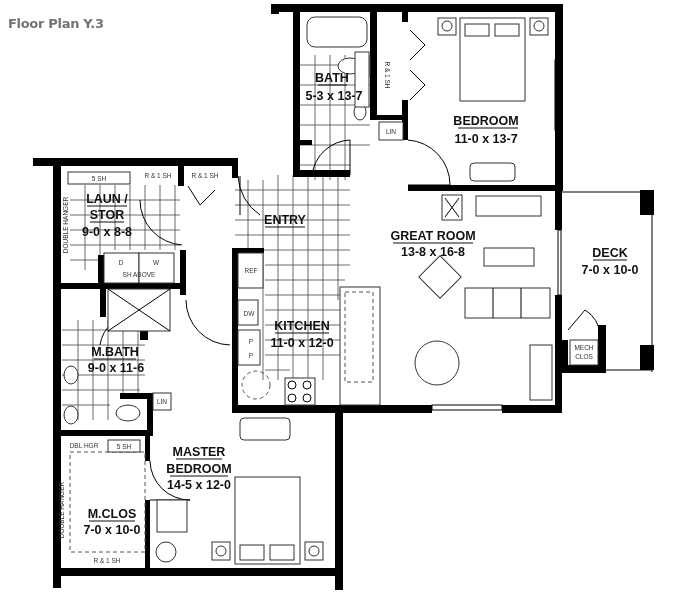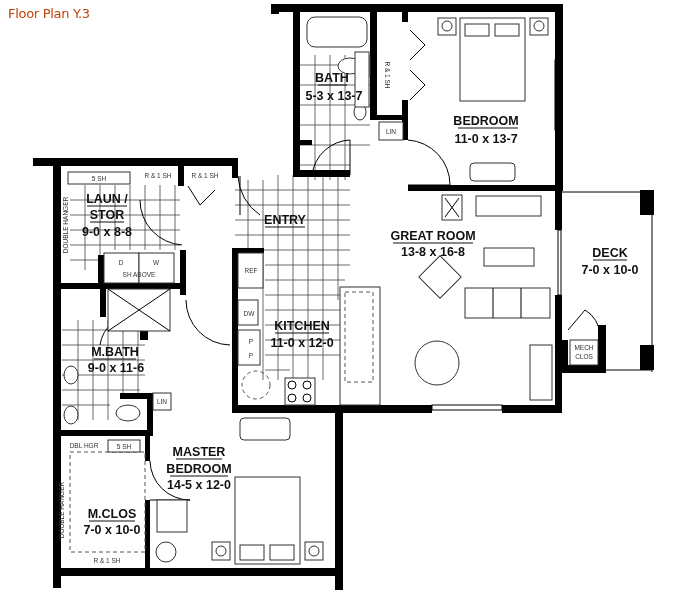--- a/index.html
+++ b/index.html
@@ -1,17 +1,17 @@
 <!DOCTYPE html>
 <html><head>
 <meta charset="utf-8">
 <style>
   html,body{margin:0;padding:0;background:#fff;}
   body{width:679px;height:600px;position:relative;overflow:hidden;font-family:"Liberation Sans",sans-serif;}
-  #title{position:absolute;left:8px;top:6px;font-size:13px;font-weight:normal;color:#c2410c;font-family:"DejaVu Sans",sans-serif;letter-spacing:-0.3px;}
+  #title{position:absolute;left:8px;top:16px;font-size:13px;font-weight:bold;color:#737373;font-family:"DejaVu Sans",sans-serif;letter-spacing:-0.3px;}
   svg{position:absolute;left:0;top:0;}
   .wall{fill:#000;}
   .thin{stroke:#000;stroke-width:1;fill:none;}
   .grid{stroke:#444;stroke-width:0.8;fill:none;}
   .furn{stroke:#333;stroke-width:1;fill:#fff;}
   .dash{stroke:#555;stroke-width:1;fill:none;stroke-dasharray:4 3;}
   .rname{font-family:"Liberation Sans",sans-serif;font-weight:bold;font-size:12.5px;fill:#111;text-anchor:middle;}
   .rdim{font-family:"Liberation Sans",sans-serif;font-weight:bold;font-size:12.5px;fill:#111;text-anchor:middle;}
   .small{font-family:"Liberation Sans",sans-serif;font-size:6.5px;fill:#333;text-anchor:middle;}
   .uline{stroke:#111;stroke-width:1;}

